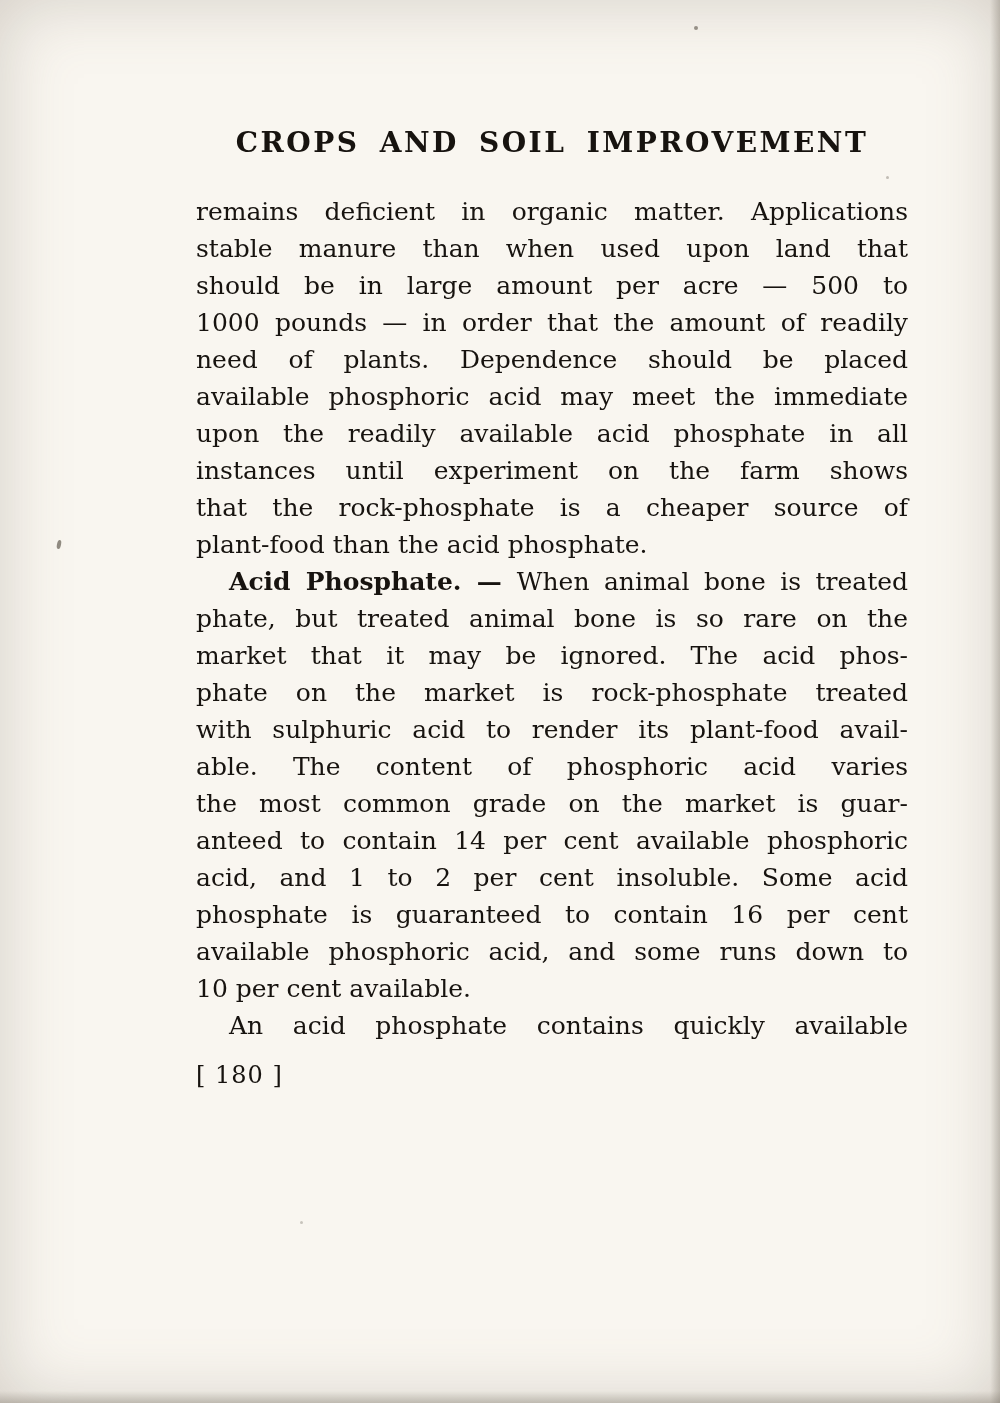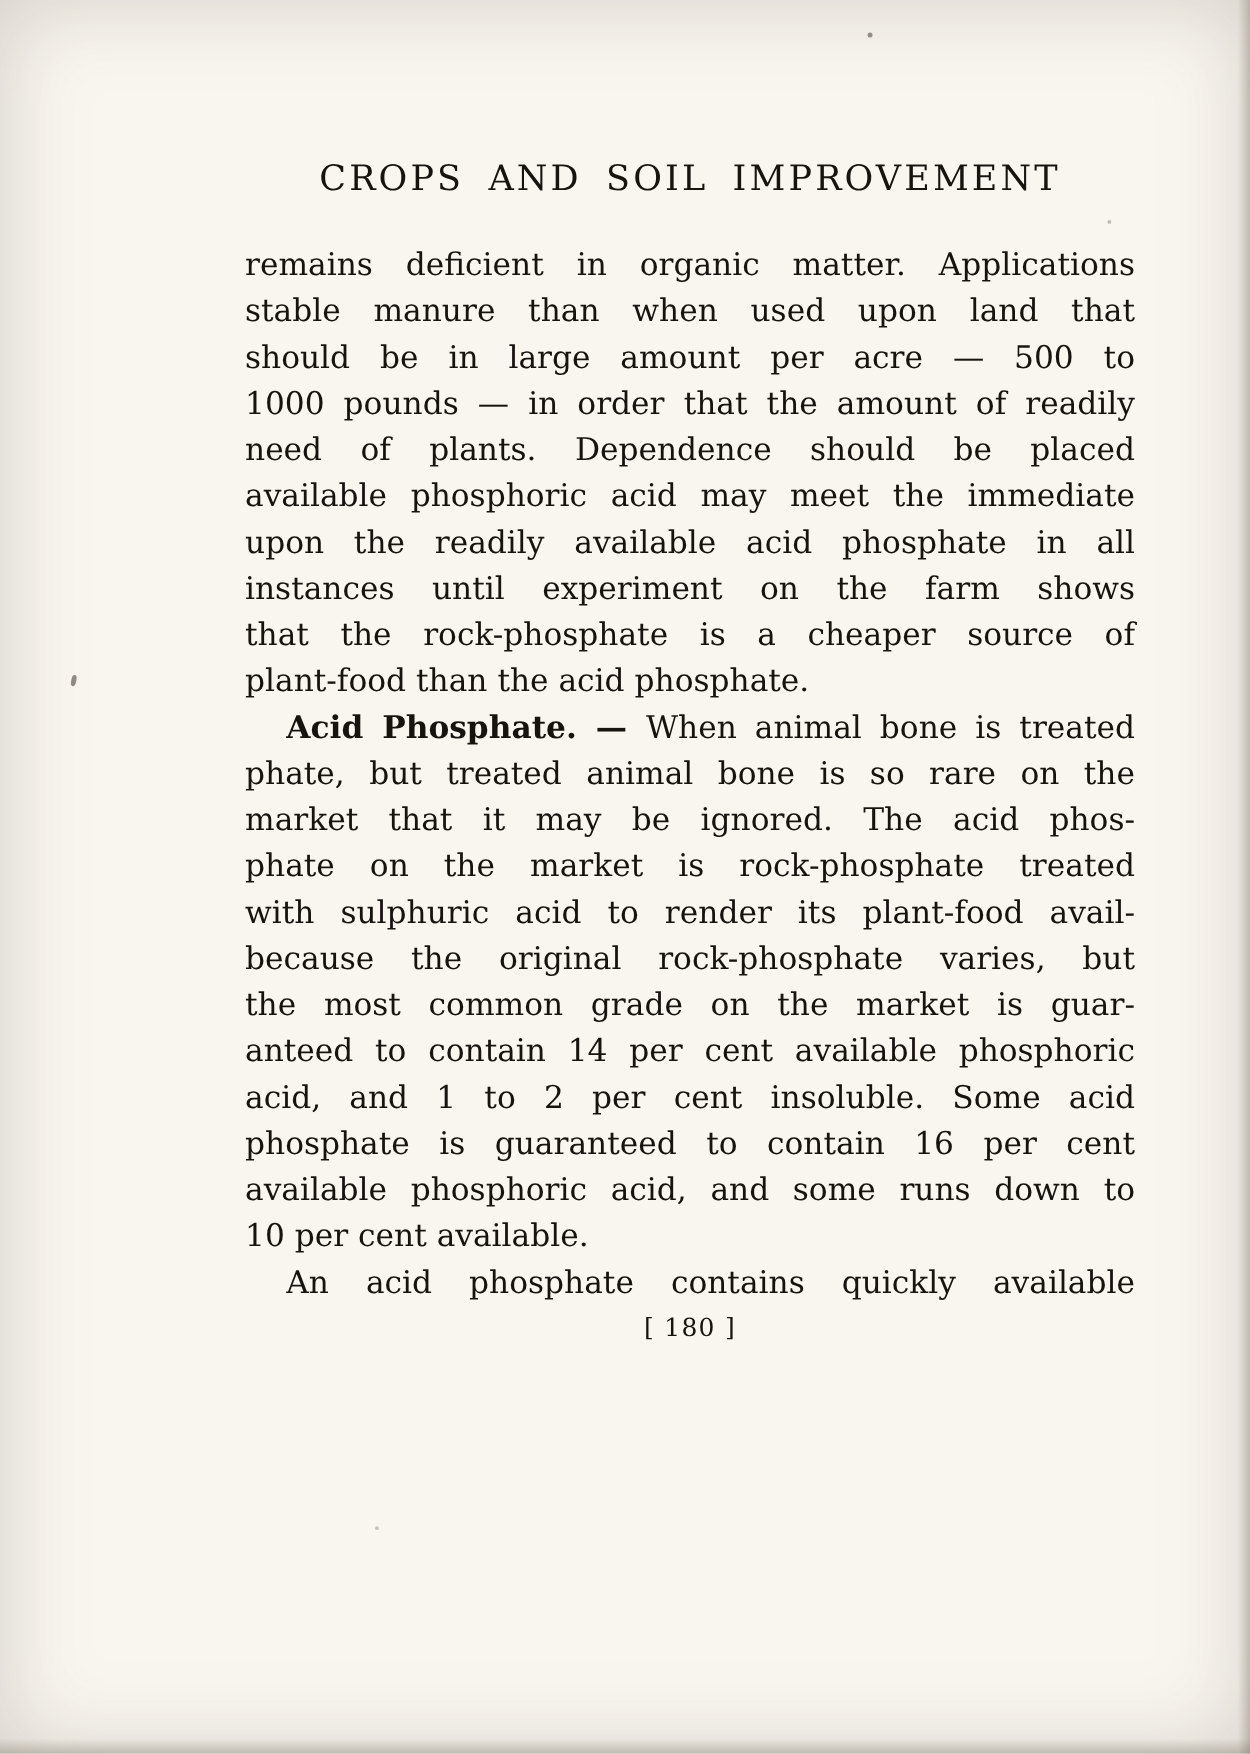--- a/index.html
+++ b/index.html
@@ -20,43 +20,42 @@
   .text-block {
     position: absolute;
     left: 196px;
     top: 124px;
     width: 712px;
     font-size: 25px;
     line-height: 37px;
   }
   .title {
     text-align: center;
-    font-weight: 400;
+    font-weight: 700;
     font-size: 28px;
     letter-spacing: 2.5px;
     word-spacing: 8px;
     margin: 0 0 32px 0;
     white-space: nowrap;
   }
   .para { margin: 0; }
   .line {
     text-align: justify;
     text-align-last: justify;
   }
   .line.lastline {
     text-align-last: left;
   }
   .line.indent {
     text-indent: 33px;
   }
   .folio {
-    text-align: center;
-    font-size: 20px;
+    font-size: 24px;
     letter-spacing: 1px;
-    margin-top: 0;
+    margin-top: 13px;
   }
   .artifact {
     position: absolute;
     background: #6e675c;
     border-radius: 50%;
   }
   .artifact.dot-top { left: 694px; top: 26px; width: 4px; height: 4px; opacity: .7; }
   .artifact.comma-left { left: 57px; top: 540px; width: 4px; height: 9px; border-radius: 2px / 4px; opacity: .75; transform: rotate(12deg); }
   .artifact.speck-right { left: 886px; top: 176px; width: 3px; height: 3px; opacity: .4; }
   .artifact.speck-bottom { left: 300px; top: 1221px; width: 3px; height: 3px; opacity: .35; }
@@ -99,21 +98,21 @@
           <div class="line">instances until experiment on the farm shows</div>
           <div class="line">that the rock-phosphate is a cheaper source of</div>
           <div class="line lastline">plant-food than the acid phosphate.</div>
         </div>
         <div class="para">
           <div class="line indent"><b>Acid Phosphate. — </b>When animal bone is treated</div>
           <div class="line">phate, but treated animal bone is so rare on the</div>
           <div class="line">market that it may be ignored. The acid phos-</div>
           <div class="line">phate on the market is rock-phosphate treated</div>
           <div class="line">with sulphuric acid to render its plant-food avail-</div>
-          <div class="line">because the original rock-phosphate varies, but</div>
+          <div class="line">able. The content of phosphoric acid varies</div>
           <div class="line">the most common grade on the market is guar-</div>
           <div class="line">anteed to contain 14 per cent available phosphoric</div>
           <div class="line">acid, and 1 to 2 per cent insoluble. Some acid</div>
           <div class="line">phosphate is guaranteed to contain 16 per cent</div>
           <div class="line">available phosphoric acid, and some runs down to</div>
           <div class="line lastline">10 per cent available.</div>
         </div>
         <div class="para">
           <div class="line indent">An acid phosphate contains quickly available</div>
         </div>

